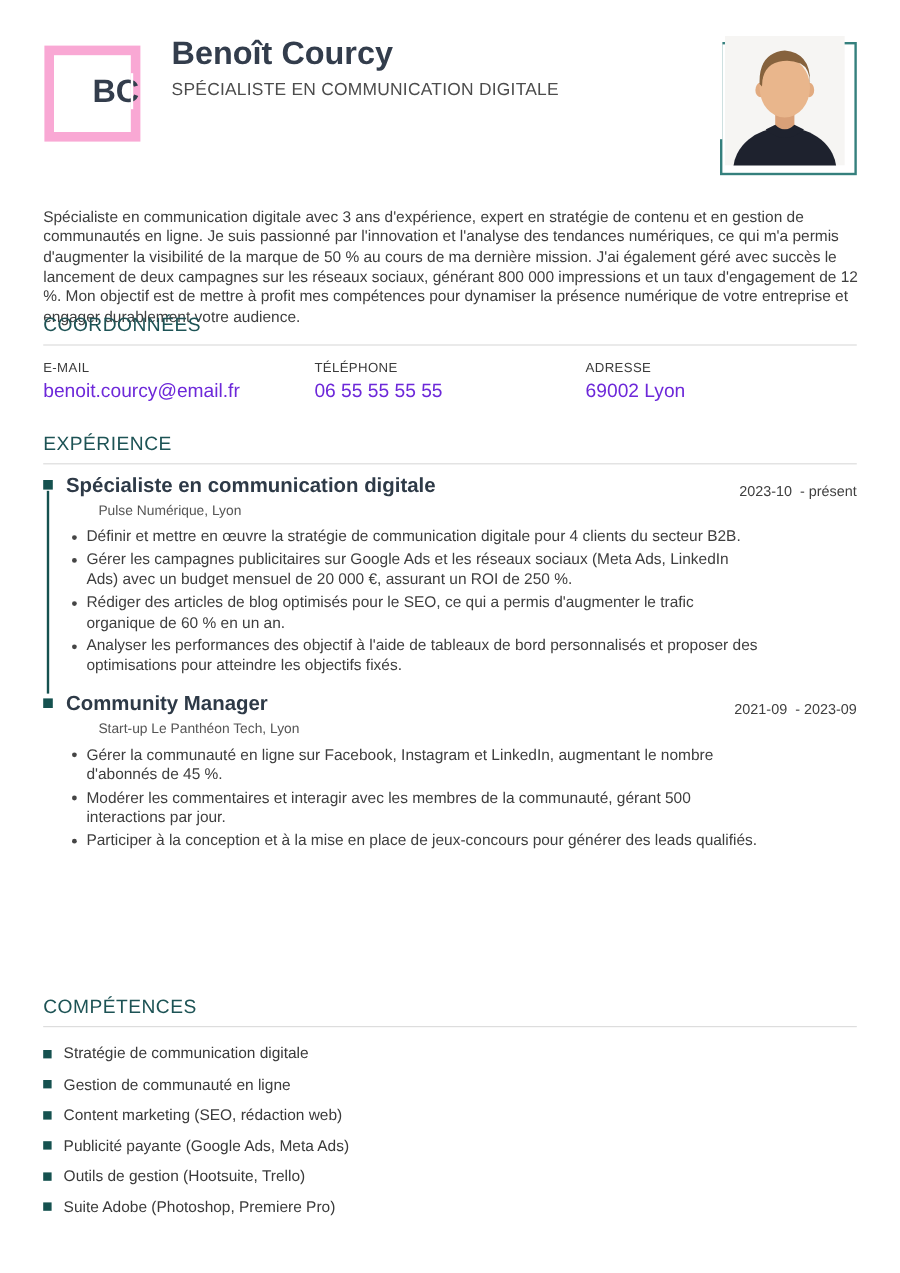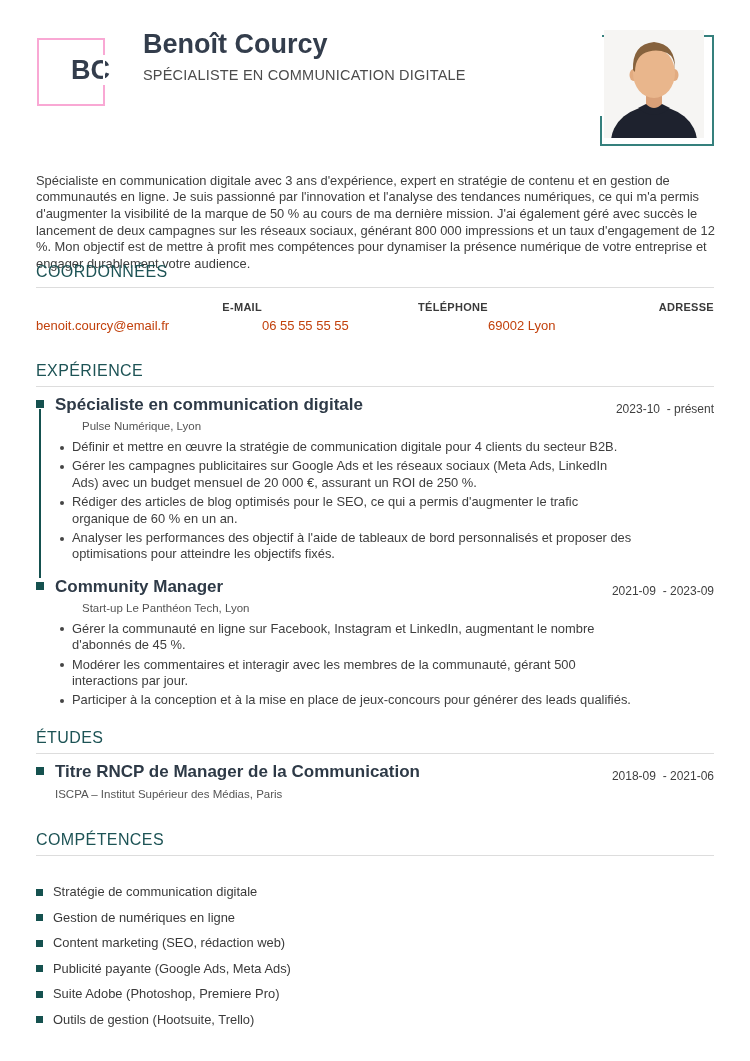--- a/index.html
+++ b/index.html
@@ -1,62 +1,62 @@
 <!DOCTYPE html>
 <html><head>
 <meta charset="utf-8">
 <style>
   html,body{margin:0;padding:0;background:#ffffff;}
   .page{position:relative;width:750px;height:1061px;background:#ffffff;overflow:hidden;
         font-family:"Liberation Sans",sans-serif;color:#3e3e3e;}
 
   
   .header{position:absolute;left:36px;right:36px;top:26px;height:122px;}
-  .monogram{position:absolute;left:1px;top:12px;width:64px;height:64px;border:2px solid #f9a8d4;}
+  .monogram{position:absolute;left:1px;top:12px;width:64px;height:64px;border:8px solid #f9a8d4;}
   .monogram::after{content:"";position:absolute;right:-2px;top:24%;height:46%;width:2px;background:#fff;}
   .monogram-text{position:absolute;right:-7px;top:15px;font-size:27px;font-weight:bold;color:#333d4c;}
   .header-text{position:absolute;left:107px;top:4px;}
   .name{font-size:27px;font-weight:bold;color:#333d4c;line-height:1.1;}
   .subtitle{margin-top:7px;font-size:14.5px;color:#4c4c4c;letter-spacing:0.2px;}
   .photo-frame{position:absolute;right:0;top:9px;width:110px;height:107px;border:2px solid #35807d;}
   .photo-frame::before{content:"";position:absolute;left:-2px;top:-2px;width:2px;height:76%;background:#fff;}
   .avatar{position:absolute;left:2px;top:-7px;width:100px;height:108px;}
 
   
   .summary{position:absolute;left:36px;right:34px;top:160px;font-size:12.9px;line-height:16.6px;color:#3e3e3e;}
 
   
   .sec-h{font-size:16px;font-weight:normal;color:#1d5355;letter-spacing:0.4px;margin:0;}
   .sec-hr{border:none;border-top:1px solid #dddddd;margin:6px 0 0 0;}
 
   .sec-contact{position:absolute;left:36px;right:36px;top:263px;}
   .contact-grid{display:flex;margin-top:13px;}
   .contact-field{width:227px;}
-  .c-label{font-size:11px;font-weight:bold;color:#3a3a3a;letter-spacing:0.3px;text-align:right;}
-  .c-value{margin-top:5px;font-size:13px;color:#c2410c;}
+  .c-label{font-size:11px;font-weight:normal;color:#3a3a3a;letter-spacing:0.3px;}
+  .c-value{margin-top:5px;font-size:16px;color:#6d28d9;}
 
   .sec-exp{position:absolute;left:36px;right:36px;top:362px;}
   .job{position:relative;padding-left:19px;padding-top:8px;}
   .marker{position:absolute;left:0;top:13px;width:8px;height:8px;background:#15514f;}
   .job.with-line::after{content:"";position:absolute;left:3px;top:22px;bottom:-15px;width:2px;background:#15514f;}
   .job-head{display:flex;align-items:flex-start;}
   .job-title{font-size:17px;font-weight:bold;color:#2e3a47;}
   .job-date{margin-left:auto;font-size:12px;color:#3f3f3f;white-space:nowrap;padding-top:7px;}
   .job-company{margin-top:4px;font-size:11.5px;color:#555555;margin-left:27px;}
   .job-bullets{margin:7px 0 0 0;padding:0;list-style:none;}
   .job-bullets li{position:relative;padding-left:17px;max-width:562px;font-size:12.9px;line-height:16.4px;color:#3e3e3e;margin-bottom:3px;}
   .job-bullets li::before{content:"";position:absolute;left:5px;top:6.5px;width:4px;height:4px;border-radius:50%;background:#454545;}
   .job + .job{margin-top:6px;}
 
   .sec-edu{position:absolute;left:36px;right:36px;top:729px;}
   .edu-entry{position:relative;padding-left:19px;padding-top:8px;}
   .edu-school{margin-top:5px;font-size:11.5px;color:#555555;}
 
   .sec-skills{position:absolute;left:36px;right:36px;top:831px;}
-  .skills-list{margin:29px 0 0 0;padding:0;list-style:none;}
+  .skills-list{margin:15px 0 0 0;padding:0;list-style:none;}
   .skills-list li{position:relative;padding-left:17px;font-size:12.9px;line-height:14px;color:#3a3a3a;margin-bottom:11.5px;}
   .skills-list li::before{content:"";position:absolute;left:0;top:3.5px;width:7px;height:7px;background:#15514f;}
 </style>
 </head>
 <body>
 
 <div class="page">
 
   <div class="header">
     <div class="monogram">
@@ -128,39 +128,27 @@
       </div>
       <div class="job-company">Start-up Le Panthéon Tech, Lyon</div>
       <ul class="job-bullets">
         <li>Gérer la communauté en ligne sur Facebook, Instagram et LinkedIn, augmentant le nombre d'abonnés de 45 %.</li>
         <li>Modérer les commentaires et interagir avec les membres de la communauté, gérant 500 interactions par jour.</li>
         <li>Participer à la conception et à la mise en place de jeux-concours pour générer des leads qualifiés.</li>
       </ul>
     </div>
   </div>
 
-  <div class="sec-edu">
-    <h2 class="sec-h">ÉTUDES</h2>
-    <hr class="sec-hr">
-    <div class="edu-entry">
-      <span class="marker"></span>
-      <div class="job-head">
-        <span class="job-title">Titre RNCP de Manager de la Communication</span>
-        <span class="job-date">2018-09 &nbsp;- 2021-06</span>
-      </div>
-      <div class="edu-school">ISCPA – Institut Supérieur des Médias, Paris</div>
-    </div>
-  </div>
 
   <div class="sec-skills">
     <h2 class="sec-h">COMPÉTENCES</h2>
     <hr class="sec-hr">
     <ul class="skills-list">
       <li>Stratégie de communication digitale</li>
-      <li>Gestion de numériques en ligne</li>
+      <li>Gestion de communauté en ligne</li>
       <li>Content marketing (SEO, rédaction web)</li>
       <li>Publicité payante (Google Ads, Meta Ads)</li>
+      <li>Outils de gestion (Hootsuite, Trello)</li>
       <li>Suite Adobe (Photoshop, Premiere Pro)</li>
-      <li>Outils de gestion (Hootsuite, Trello)</li>
     </ul>
   </div>
 
 </div>
 
 </body></html>

